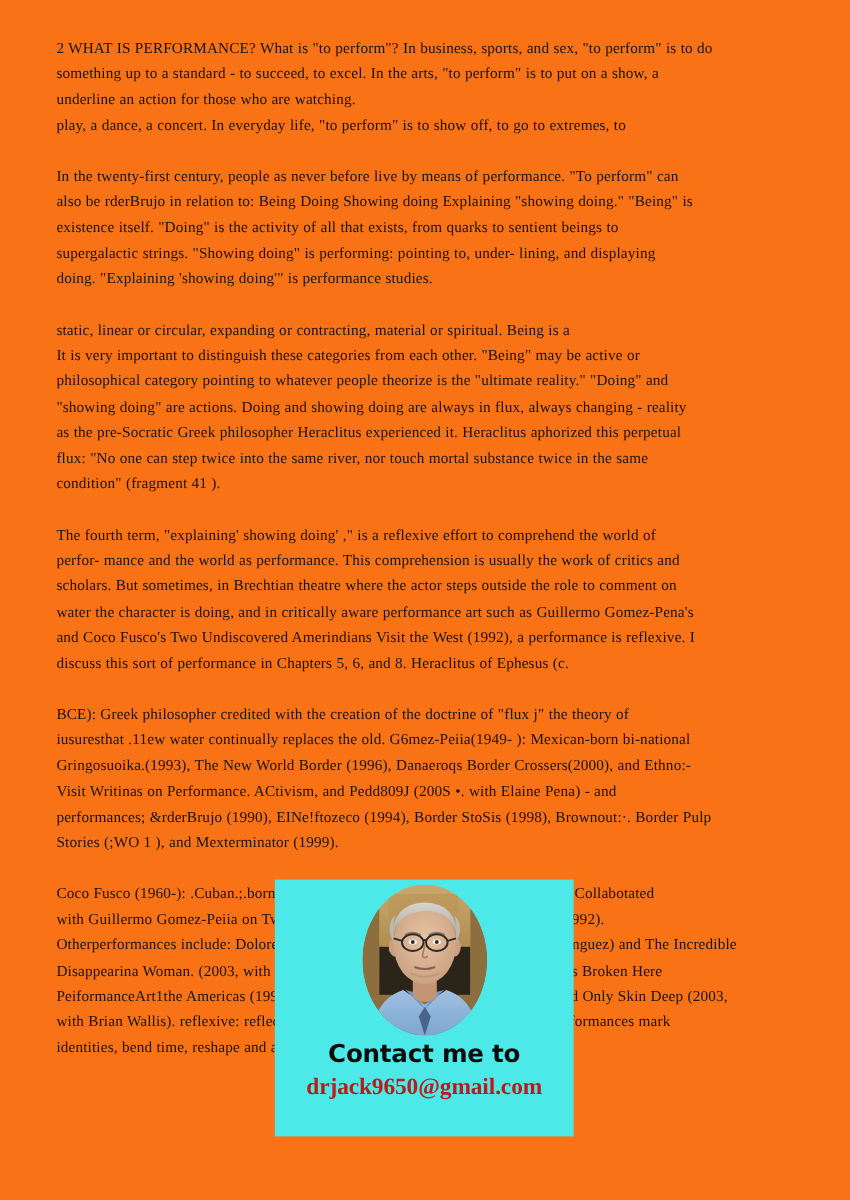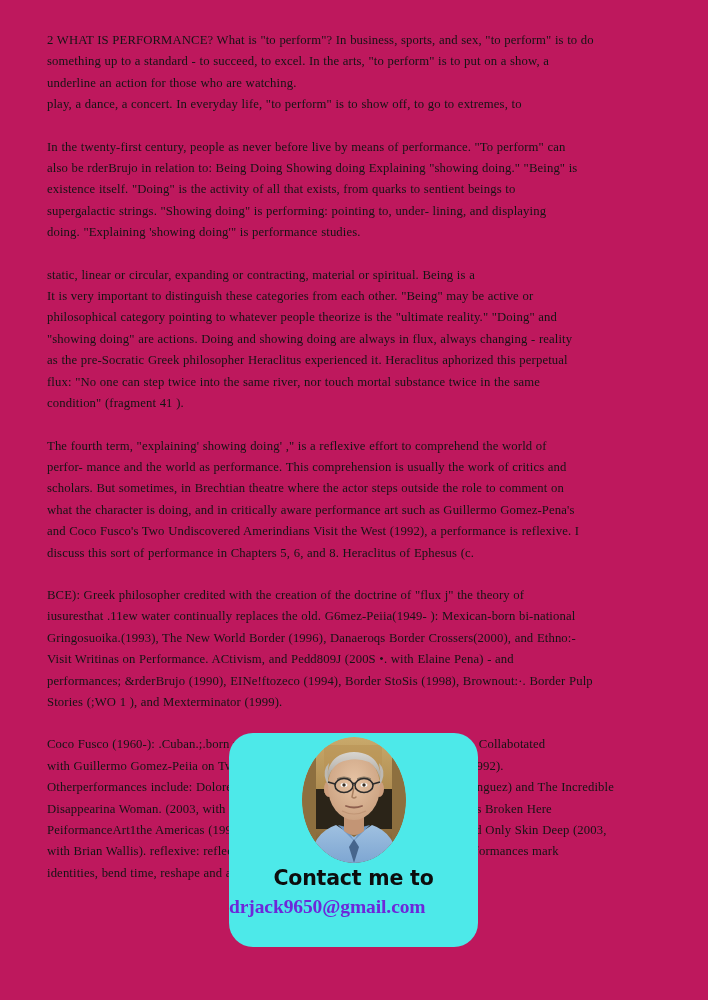--- a/index.html
+++ b/index.html
@@ -16,21 +16,21 @@
     font-family: "Liberation Serif", "DejaVu Serif", serif;
     color: #1a1a1a;
   }
 
   
   #doc-page {
     position: absolute;
     left: 0; top: 0;
     width: 708px;
     height: 1000px;
-    background: #be185d;
+    background: #f97316;
   }
   #doc-body {
     position: absolute;
     left: 47px;
     top: 30px;
     width: 614px;
   }
   .para {
     font-size: 12.7px;
     line-height: 21.4px;
@@ -52,21 +52,20 @@
     width: 249px;
     height: 214px;
     background: #4de9e9;
     z-index: 40;
     display: flex;
     flex-direction: column;
     align-items: center;
     box-sizing: border-box;
     padding-top: 4px;
     overflow: hidden;
-    border-radius: 24px;
   }
 
   
   #avatar {
     width: 104px;
     height: 126px;
     border-radius: 50% / 50%;
     overflow: hidden;
     position: relative;
     margin: 0 auto 2px auto;
@@ -86,23 +85,23 @@
     line-height: 25px;
     color: #0d0d0d;
     letter-spacing: -0.2px;
     display: block;
   }
   #contact-email {
     font-family: "Liberation Serif", "DejaVu Serif", serif;
     font-weight: bold;
     font-size: 19.5px;
     line-height: 26px;
-    color: #6d28d9;
+    color: #b91c1c;
     display: block;
-    text-align: left;
+    text-align: center;
     margin-top: 3px;
     letter-spacing: -0.1px;
   }
 </style>
 </head>
 <body>
 
 <div id="doc-page">
 
   <div id="doc-body">
@@ -129,21 +128,21 @@
       <span class="ln">"showing doing" are actions. Doing and showing doing are always in flux, always changing - reality</span>
       <span class="ln">as the pre-Socratic Greek philosopher Heraclitus experienced it. Heraclitus aphorized this perpetual</span>
       <span class="ln">flux: "No one can step twice into the same river, nor touch mortal substance twice in the same</span>
       <span class="ln">condition" (fragment 41 ).</span>
     </p>
 
     <p class="para">
       <span class="ln">The fourth term, "explaining' showing doing' ," is a reflexive effort to comprehend the world of</span>
       <span class="ln">perfor- mance and the world as performance. This comprehension is usually the work of critics and</span>
       <span class="ln">scholars. But sometimes, in Brechtian theatre where the actor steps outside the role to comment on</span>
-      <span class="ln">what the character is doing, and in critically aware performance art such as Guillermo Gomez-Pena's</span>
+      <span class="ln">water the character is doing, and in critically aware performance art such as Guillermo Gomez-Pena's</span>
       <span class="ln">and Coco Fusco's Two Undiscovered Amerindians Visit the West (1992), a performance is reflexive. I</span>
       <span class="ln">discuss this sort of performance in Chapters 5, 6, and 8. Heraclitus of Ephesus (c.</span>
     </p>
 
     <p class="para">
       <span class="ln">BCE): Greek philosopher credited with the creation of the doctrine of "flux j" the theory of</span>
       <span class="ln">iusuresthat .11ew water continually replaces the old. G6mez-Peiia(1949- ): Mexican-born bi-national</span>
       <span class="ln">Gringosuoika.(1993), The New World Border (1996), Danaeroqs Border Crossers(2000), and Ethno:-</span>
       <span class="ln">Visit Writinas on Performance. ACtivism, and Pedd809J (200S •. with Elaine Pena) - and</span>
       <span class="ln">performances; &amp;rderBrujo (1990), EINe!ftozeco (1994), Border StoSis (1998), Brownout:·. Border Pulp</span>

